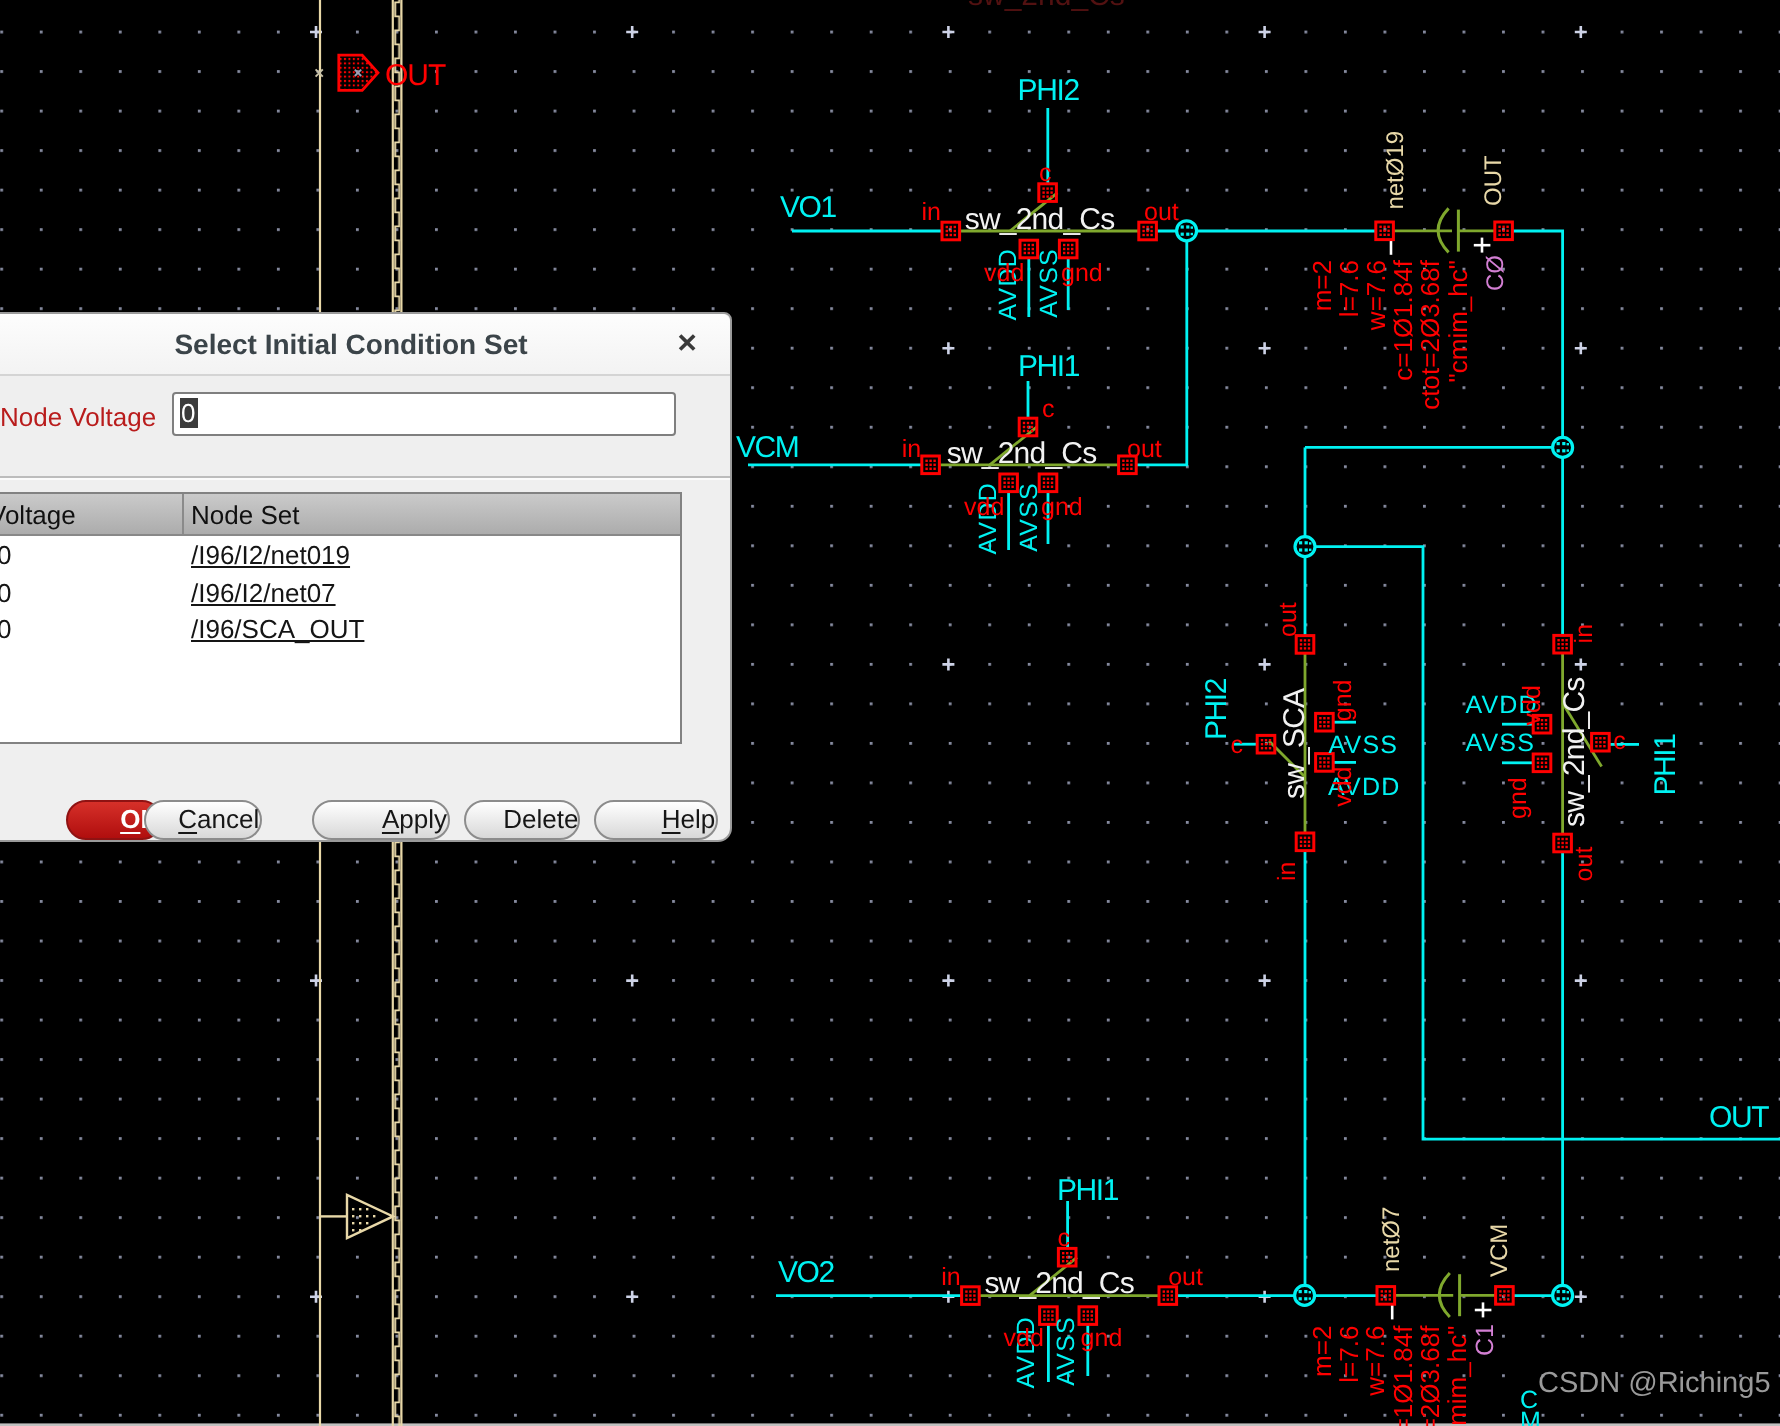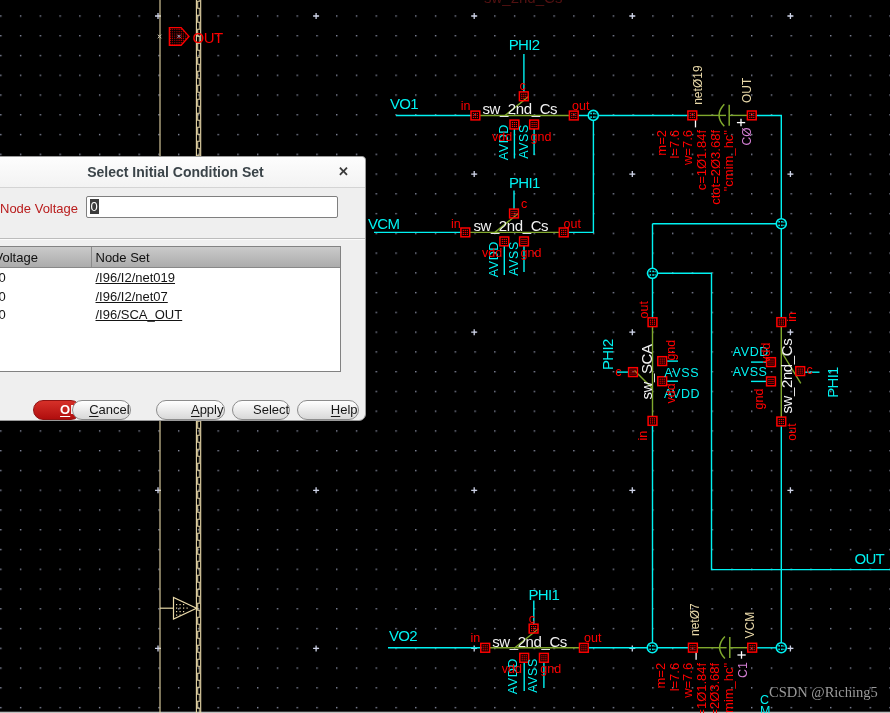--- a/index.html
+++ b/index.html
@@ -31,21 +31,21 @@
 #thead .div{position:absolute;left:97.5px;top:0;bottom:0;width:1px;background:#8a8a8a;}
 .trow{position:absolute;left:0;right:0;height:18.6px;font-size:13px;color:#151515;}
 .trow .v0{position:absolute;left:5.5px;top:2px;}
 .trow .pth{position:absolute;left:102.5px;top:2px;text-decoration:underline;}
 .btn{position:absolute;top:243.5px;height:20px;border:1px solid #8c8c8c;
  border-radius:10px;background:linear-gradient(#ffffff,#d8d8d8);
  font-size:13px;color:#161616;text-align:right;line-height:18px;}
 #bok{left:39.7px;width:47.9px;background:linear-gradient(#d63029,#b00e0e);
  border-color:#8f1212;color:#fff;font-weight:bold;}
 u{text-decoration:underline;text-underline-offset:2px;}
-#wm{position:absolute;left:769px;top:684px;font-family:Liberation Serif, serif;
+#wm{position:absolute;left:769px;top:684px;font-family:Liberation Sans, sans-serif;
  font-size:14.5px;color:#9a9a9a;}
 </style>
 </head>
 <body>
 <svg class="schem" width="890" height="713" viewBox="0 0 890 713" font-family="Liberation Sans, sans-serif">
 <defs>
  <pattern id="dots" width="19.76" height="19.76" patternUnits="userSpaceOnUse" x="19.9" y="15.3">
   <rect x="0" y="0" width="1.4" height="1.4" fill="#888da2"></rect>
  </pattern>
  <pattern id="chain" width="3.2" height="14" patternUnits="userSpaceOnUse" x="197" y="2">
@@ -346,15 +346,15 @@
         <span class="pth">/I96/I2/net07</span>
       </div>
   <div class="trow" style="top:58px">
         <span class="v0">0</span>
         <span class="pth">/I96/SCA_OUT</span>
       </div>
  </div>
  <div class="btn" id="bok"><u>O</u>K</div>
  <div class="btn" style="left:79px;width:58.6px"><u>C</u>ancel</div>
  <div class="btn" style="left:163px;width:68.5px"><u>A</u>pply</div>
- <div class="btn" style="left:239.4px;width:57.8px">Select</div>
+ <div class="btn" style="left:239.4px;width:57.8px">Delete</div>
  <div class="btn" style="left:304.3px;width:61.3px"><u>H</u>elp</div>
 </div>
 
 </body></html>

